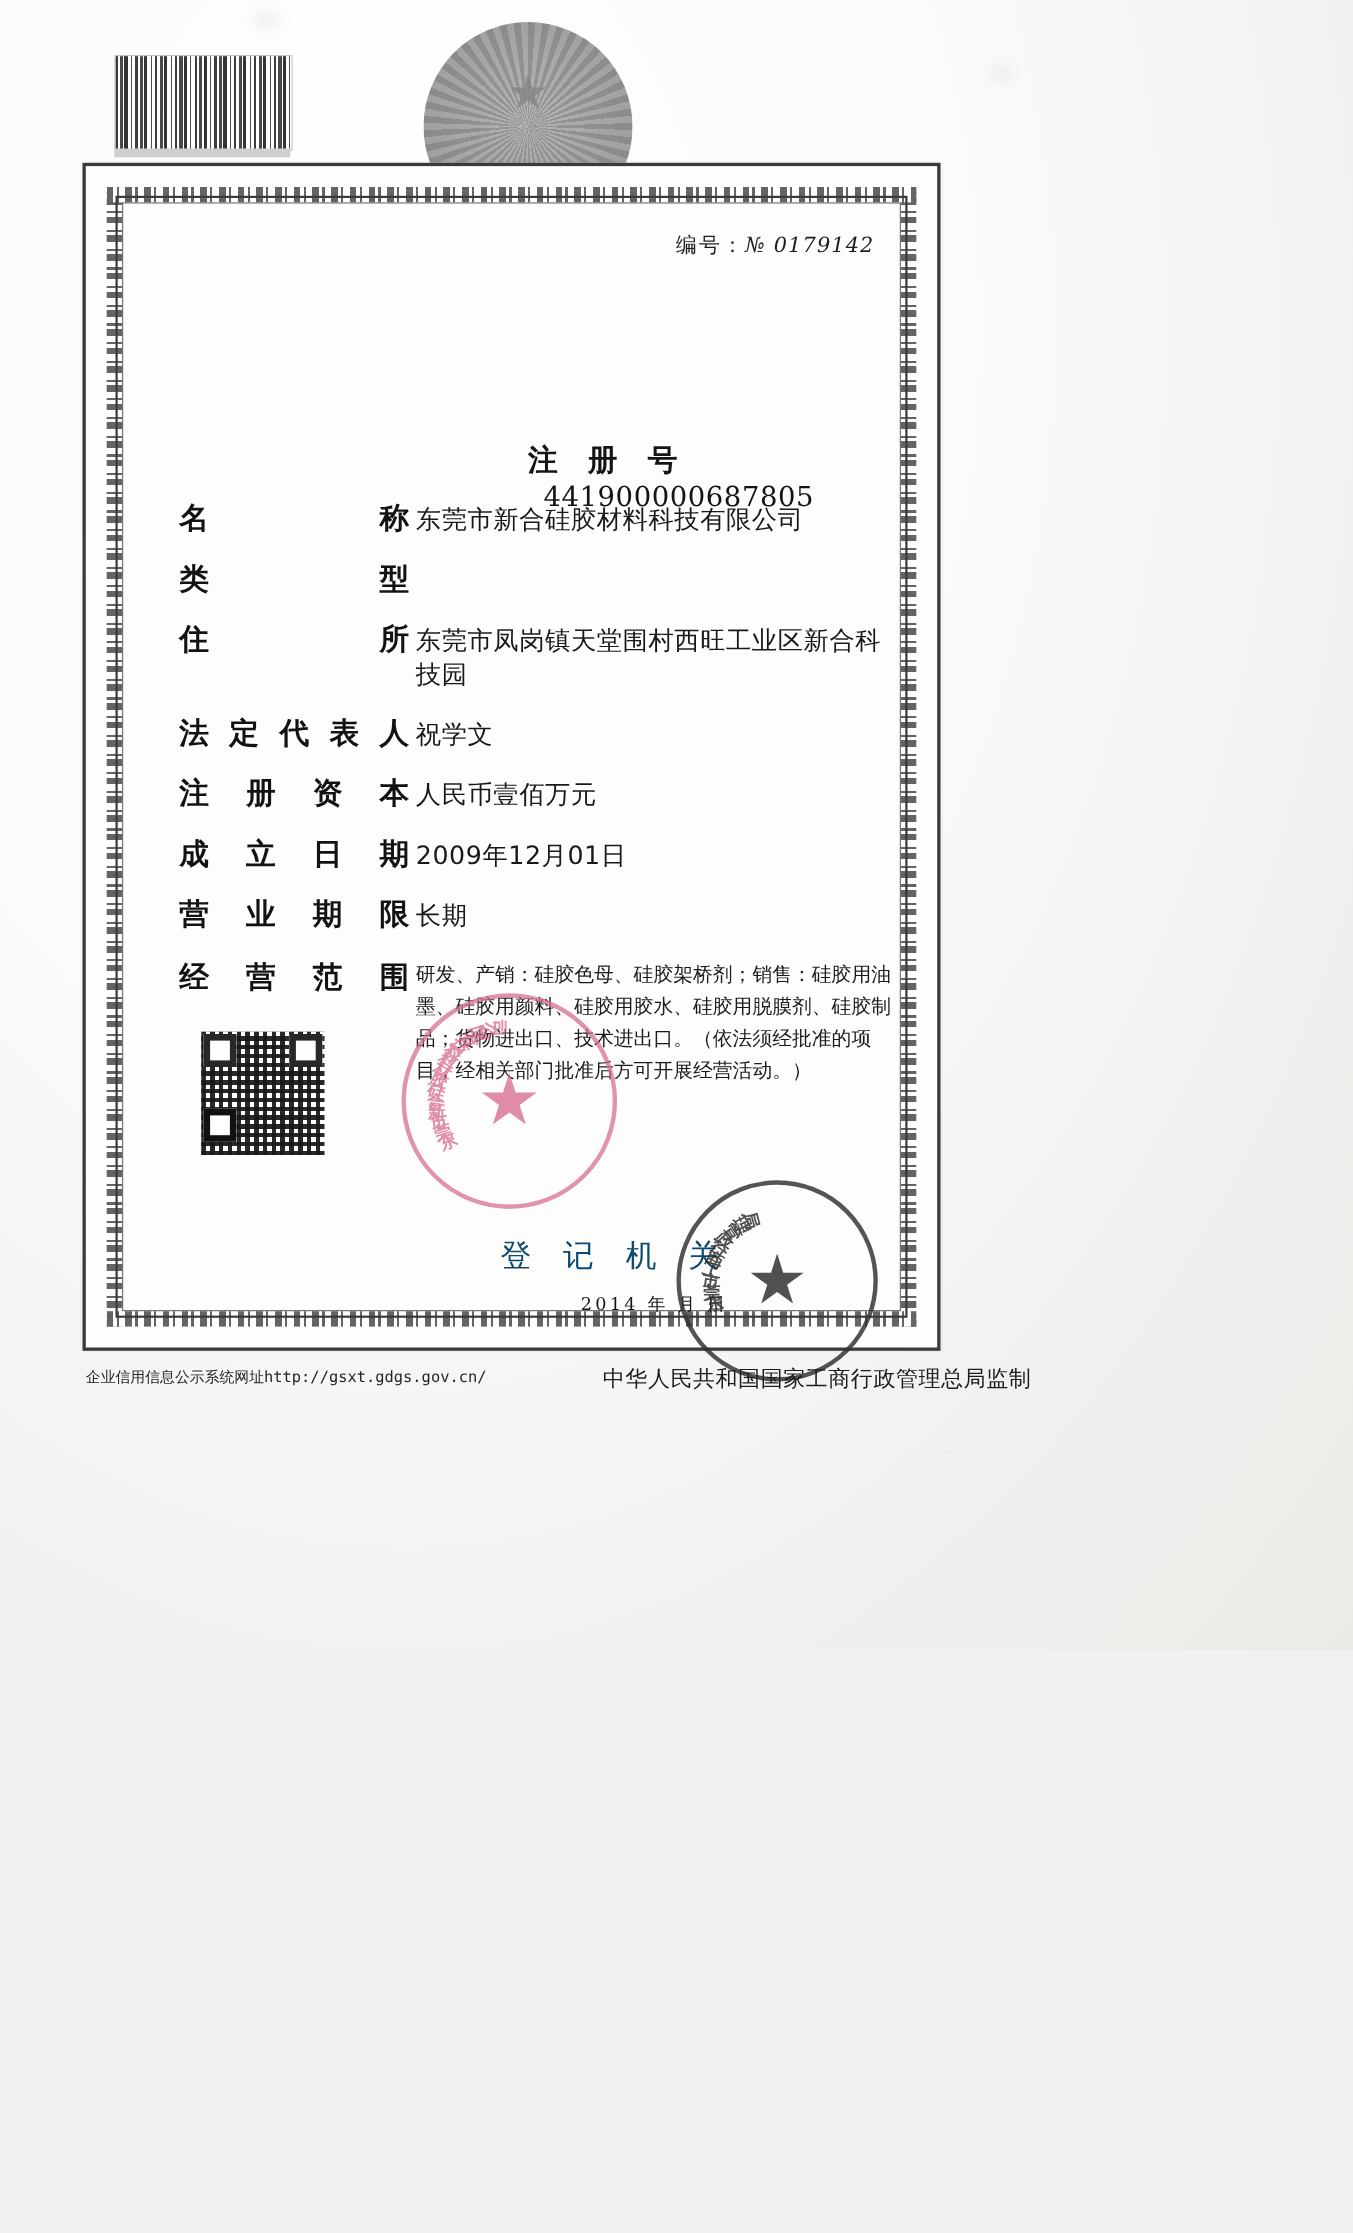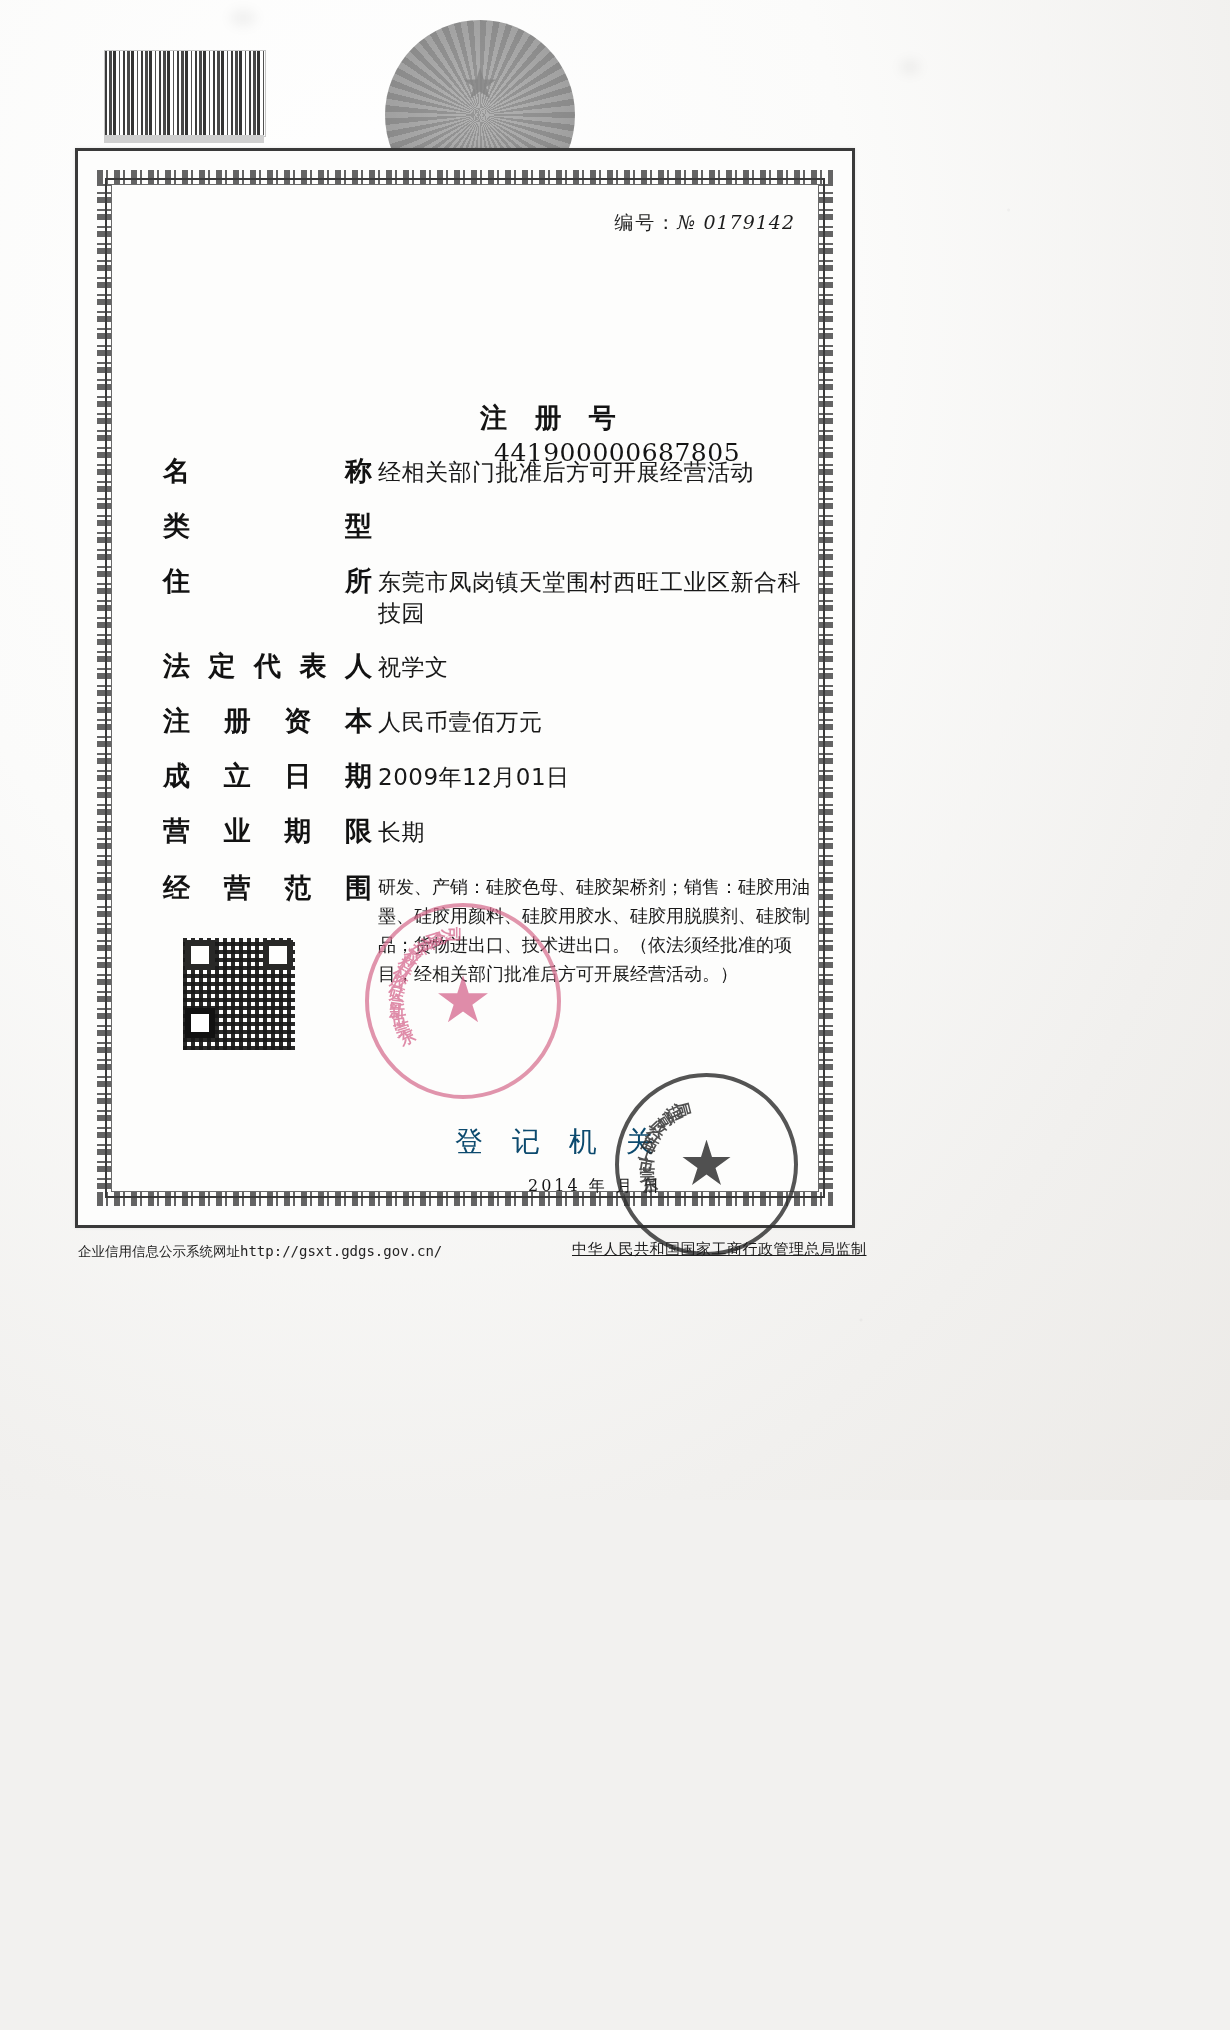--- a/index.html
+++ b/index.html
@@ -212,22 +212,22 @@
   }
 
   
   #foot-left{
     position:absolute;left:78px;top:1243px;
     font-size:13.5px;color:#242424;
     font-family:"DejaVu Sans", sans-serif;
   }
   #foot-left .url{font-family:"DejaVu Sans Mono", monospace;font-size:14px;}
   #foot-right{
-    position:absolute;left:572px;top:1240px;
-    font-size:15px;color:#1c1c1c;letter-spacing:.5px;text-decoration:underline;
+    position:absolute;left:548px;top:1240px;
+    font-size:20px;color:#1c1c1c;letter-spacing:.5px;
   }
   
   .smudge{position:absolute;border-radius:50%;background:rgba(0,0,0,.05);filter:blur(6px);}
 </style>
 </head>
 <body>
 
 <div id="scan">
 
   <div class="noise"></div>
@@ -255,21 +255,21 @@
       <span class="lbl">注 册 号</span><span class="val">441900000687805</span>
     </div>
 
     <div class="rows">
 
       <div class="row">
         <div class="k">
           <span>名</span>
           <span>称</span>
         </div>
-        <div class="v">经相关部门批准后方可开展经营活动</div>
+        <div class="v">东莞市新合硅胶材料科技有限公司</div>
       </div>
 
       <div class="row">
         <div class="k">
           <span>类</span>
           <span>型</span>
         </div>
       </div>
 
       <div class="row">

